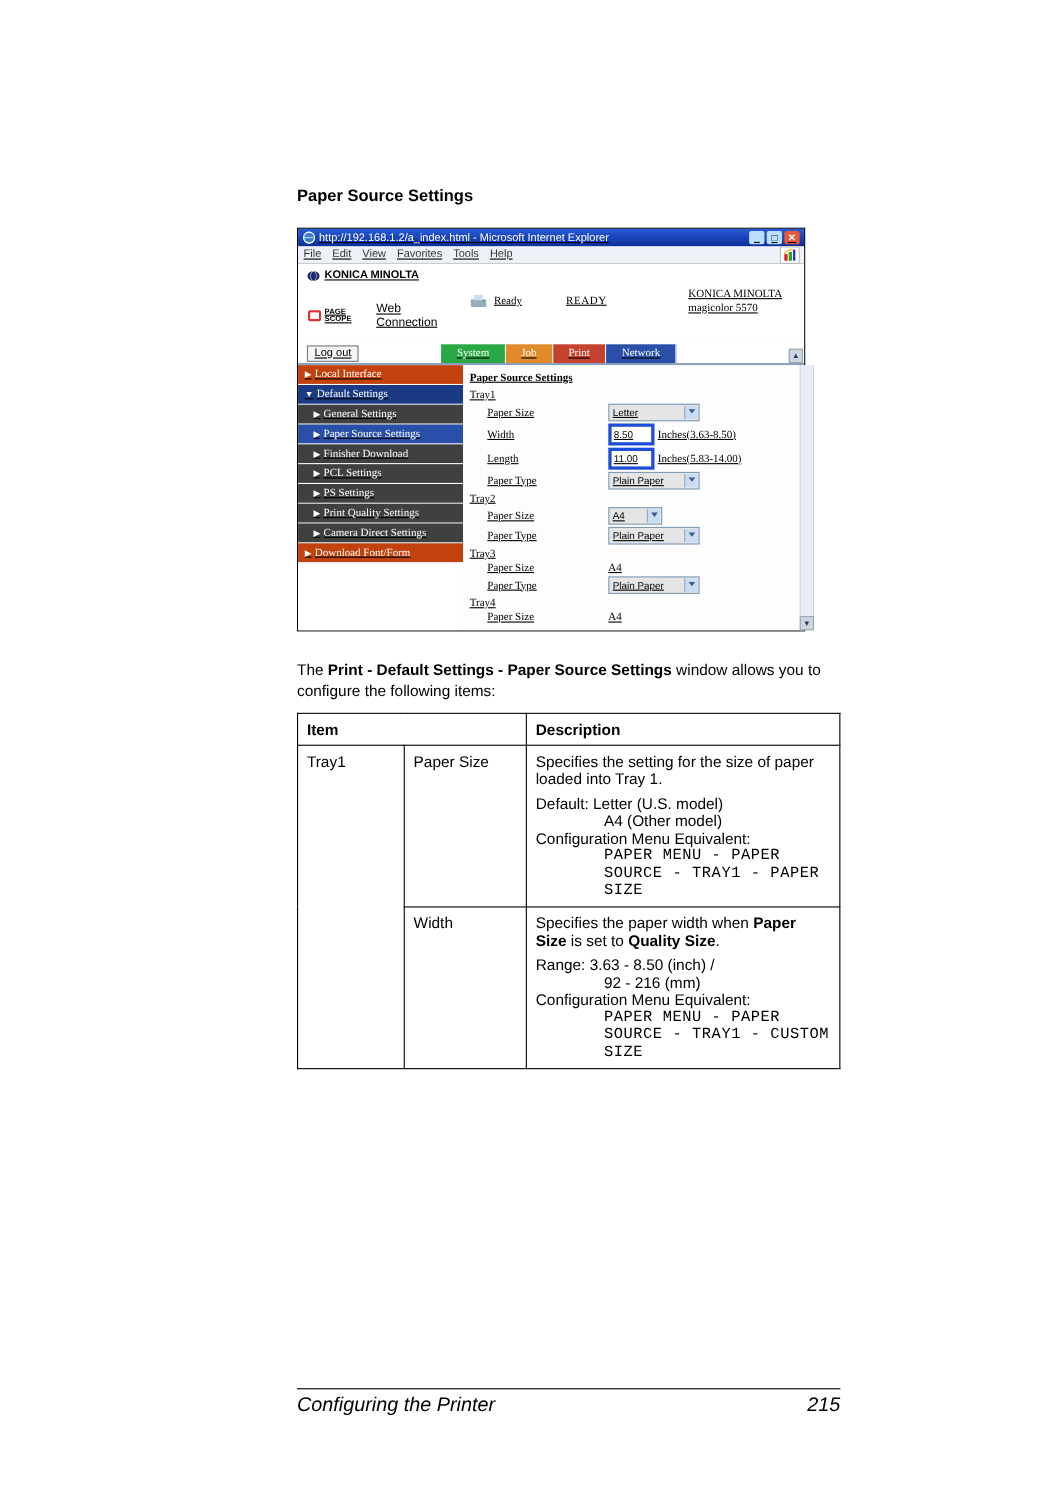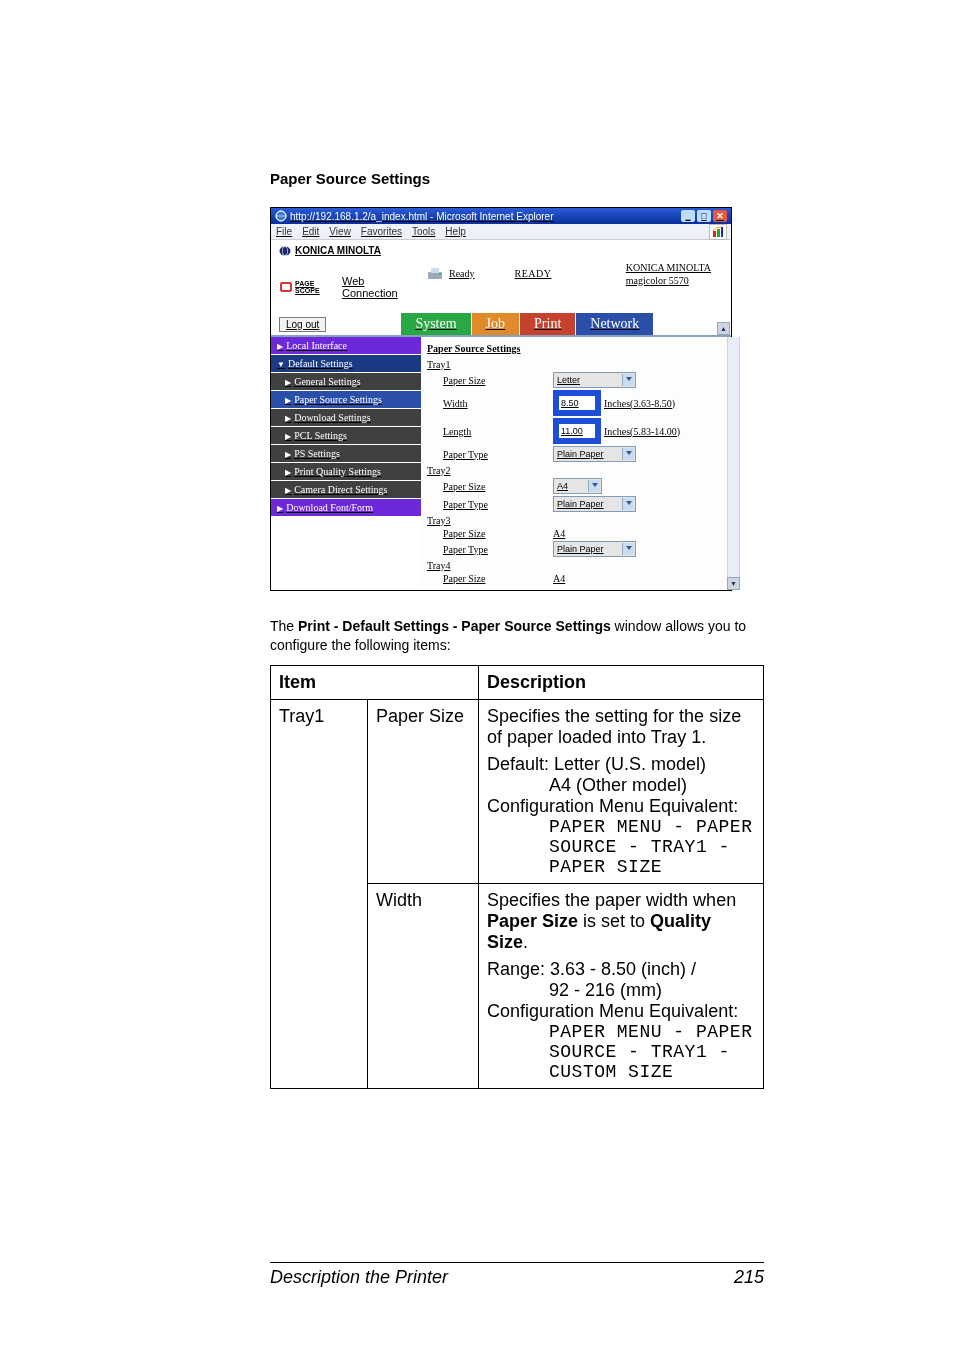--- a/index.html
+++ b/index.html
@@ -126,21 +126,21 @@
     background: #f3f3f3;
     font-size: 10px;
     padding: 1px 6px;
     font-family: Arial, sans-serif;
   }
   .tabs {
     display: flex;
     margin-left: 75px;
   }
   .tab {
-    font-size: 14px;
+    font-size: 10px;
     font-family: "Times New Roman", serif;
     padding: 3px 14px;
     color: #fff;
     background: #2aa845;
     border-right: 1px solid #fff;
   }
   .tab.orange { background: #e08a2a; }
   .tab.red    { background: #c5422e; }
   .tab.active { background: #2a4fa8; }
   .scroll-up {
@@ -164,21 +164,21 @@
     flex-direction: column;
     font-family: "Times New Roman", serif;
   }
   .side-item {
     font-size: 10px;
     color: #fff;
     background: #2a4fa8;
     padding: 3px 6px;
     border-bottom: 1px solid #fff;
   }
-  .side-item.light { background: #6d28d9; }
+  .side-item.light { background: #c2410c; }
   .side-item.light2 { background: #404040; color: #fff; }
   .side-item.dark  { background: #1a3a84; }
   .side-item.sub   { padding-left: 14px; }
   .side-item .arrow { margin-right: 3px; font-size: 8px; }
   .side-spacer { flex: 1; background: #fff; }
 
   .content {
     flex: 1;
     background: #fdfdfd;
     font-family: "Times New Roman", serif;
@@ -221,21 +221,21 @@
   }
   .fake-select .chev {
     position: absolute; right: 3px; top: 4px;
     width: 0; height: 0;
     border-left: 3px solid transparent;
     border-right: 3px solid transparent;
     border-top: 4px solid #3a5a8a;
     z-index: 2;
   }
   .fake-input {
-    border: 6px solid #1d4ed8;
+    border: 3px solid #1d4ed8;
     background: #fff;
     font-size: 9px;
     font-family: Arial, sans-serif;
     width: 32px;
     padding: 0 2px;
     height: 14px; line-height: 14px;
   }
   .hint { font-family: "Times New Roman", serif; font-size: 10px; }
   .scroll-down {
     position: absolute;
@@ -263,21 +263,21 @@
     font-size: 14px;
     line-height: 1.35;
     margin: 0 0 10px 0;
   }
   .body-para b { font-weight: bold; }
 
   table.spec {
     width: 100%;
     border-collapse: collapse;
     font-family: Arial, sans-serif;
-    font-size: 18px;
+    font-size: 14px;
   }
   table.spec th, table.spec td {
     border: 1px solid #000;
     padding: 6px 8px;
     text-align: left;
     vertical-align: top;
   }
   table.spec th { font-weight: bold; }
   table.spec th.col1 { width: 88px; }
   .mono { font-family: "Courier New", monospace; letter-spacing: .5px; }
@@ -382,21 +382,21 @@
         </div>
         <div class="scroll-up">▲</div>
       </div>
 
       <div class="app-body">
         <div class="sidebar">
           <div class="side-item light"><span class="arrow">▶</span><span>Local Interface</span></div>
           <div class="side-item dark"><span class="arrow">▼</span><span>Default Settings</span></div>
           <div class="side-item sub light2"><span class="arrow">▶</span><span>General Settings</span></div>
           <div class="side-item sub"><span class="arrow">▶</span><span>Paper Source Settings</span></div>
-          <div class="side-item sub light2"><span class="arrow">▶</span><span>Download Settings</span></div>
+          <div class="side-item sub light2"><span class="arrow">▶</span><span>Finisher Download</span></div>
           <div class="side-item sub light2"><span class="arrow">▶</span><span>PCL Settings</span></div>
           <div class="side-item sub light2"><span class="arrow">▶</span><span>PS Settings</span></div>
           <div class="side-item sub light2"><span class="arrow">▶</span><span>Print Quality Settings</span></div>
           <div class="side-item sub light2"><span class="arrow">▶</span><span>Camera Direct Settings</span></div>
           <div class="side-item light"><span class="arrow">▶</span><span>Download Font/Form</span></div>
           <div class="side-spacer"></div>
         </div>
 
         <div class="content">
           <div class="scrollbar-track"></div>
@@ -516,16 +516,16 @@
         <div>Range:   3.63 - 8.50 (inch) /</div>
         <div class="indent">92 - 216 (mm)</div>
         <div>Configuration Menu Equivalent:</div>
         <div class="mono indent" style="padding-left:62px;">PAPER MENU - PAPER SOURCE - TRAY1 - CUSTOM SIZE</div>
       </td>
     </tr>
   </tbody>
     </table>
 
   <div class="footer">
-    <span class="title">Description the Printer</span>
+    <span class="title">Configuring the Printer</span>
     <span class="page-num">215</span>
   </div>
 </div>
 
 </body></html>

